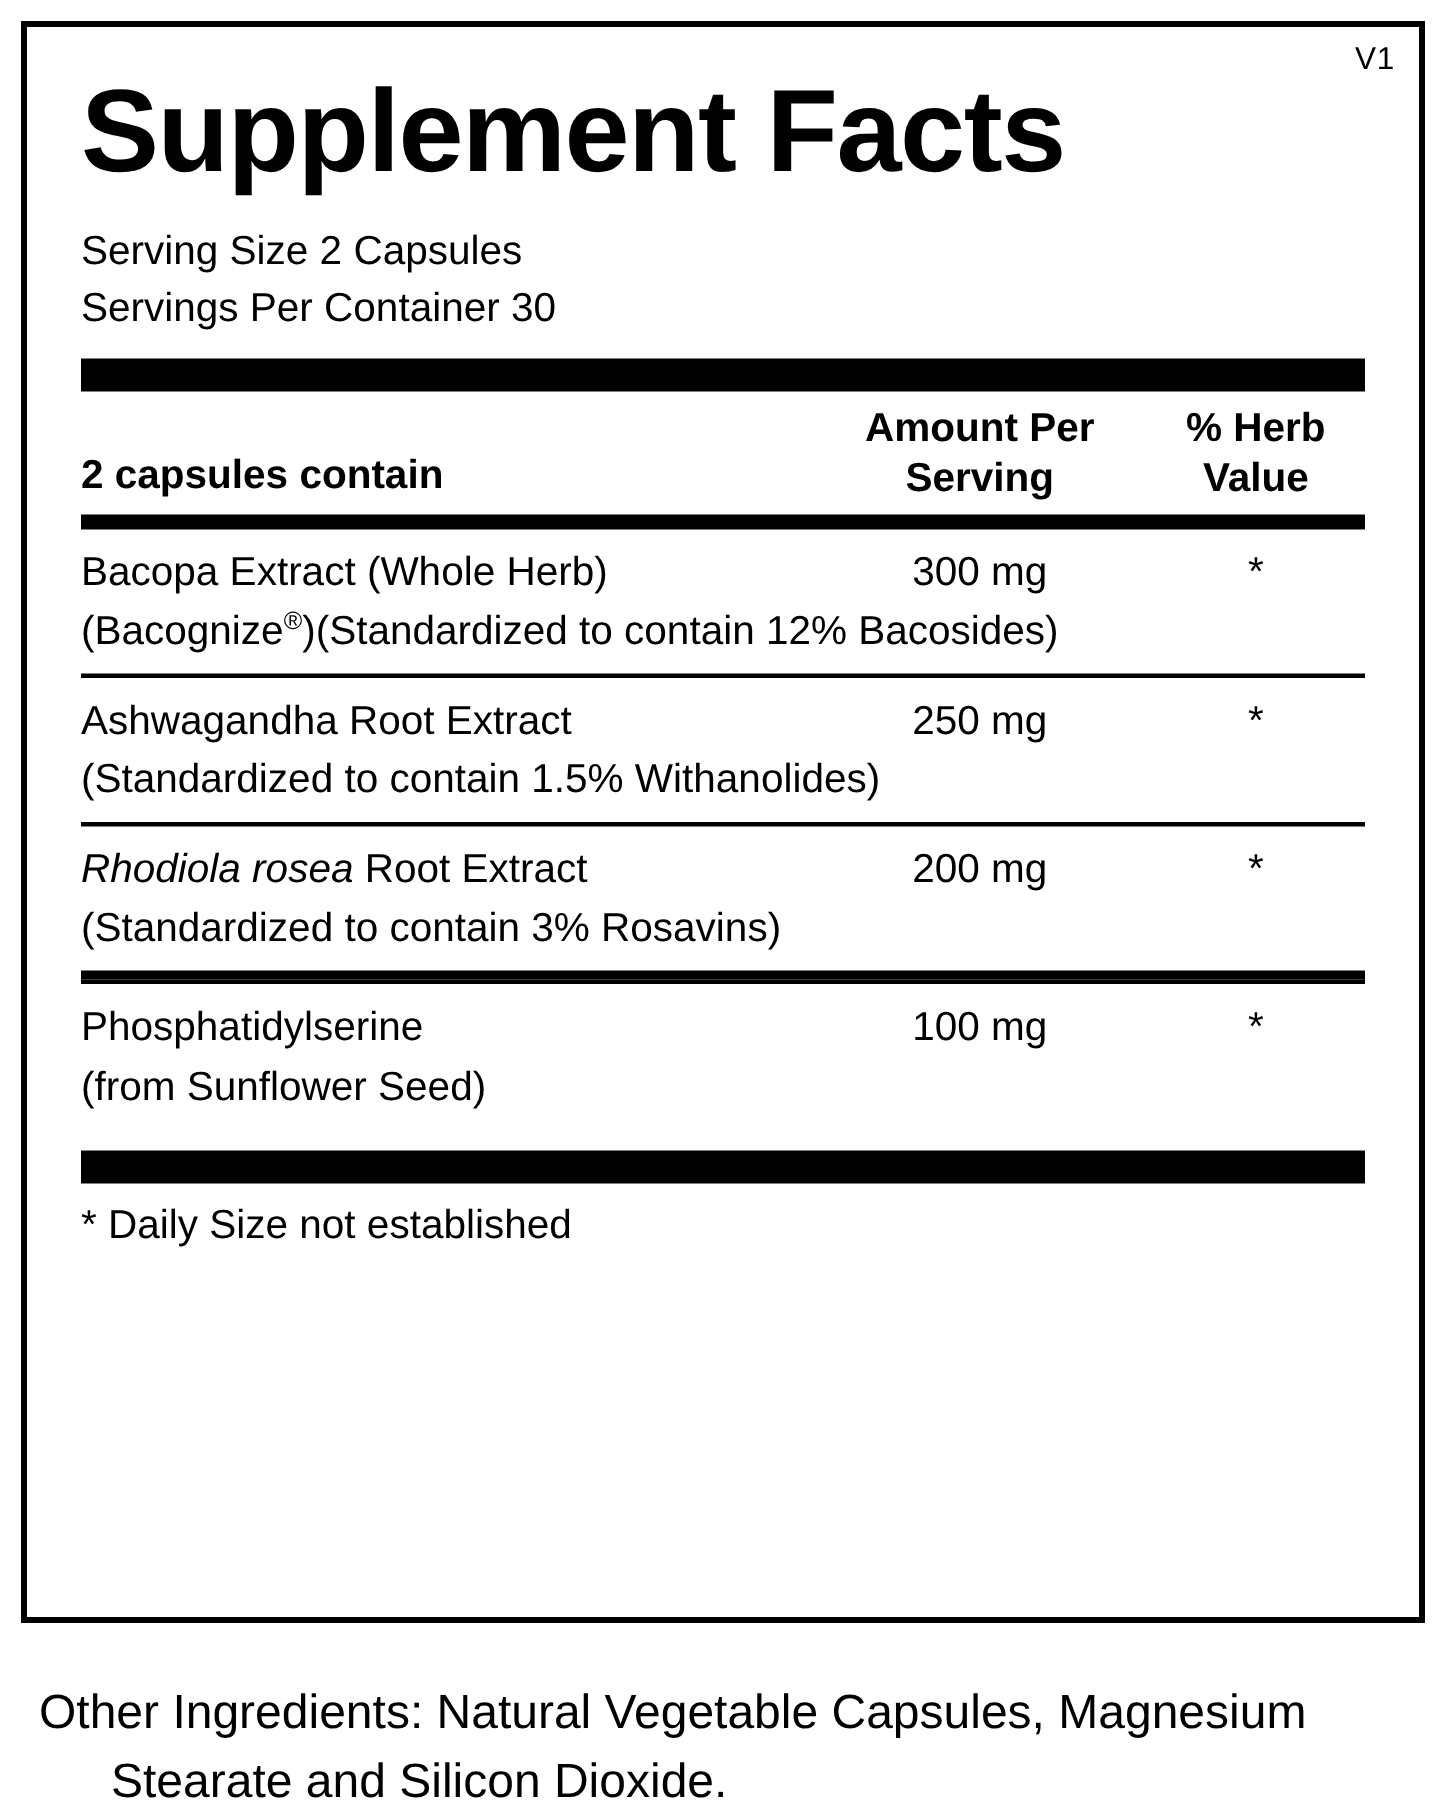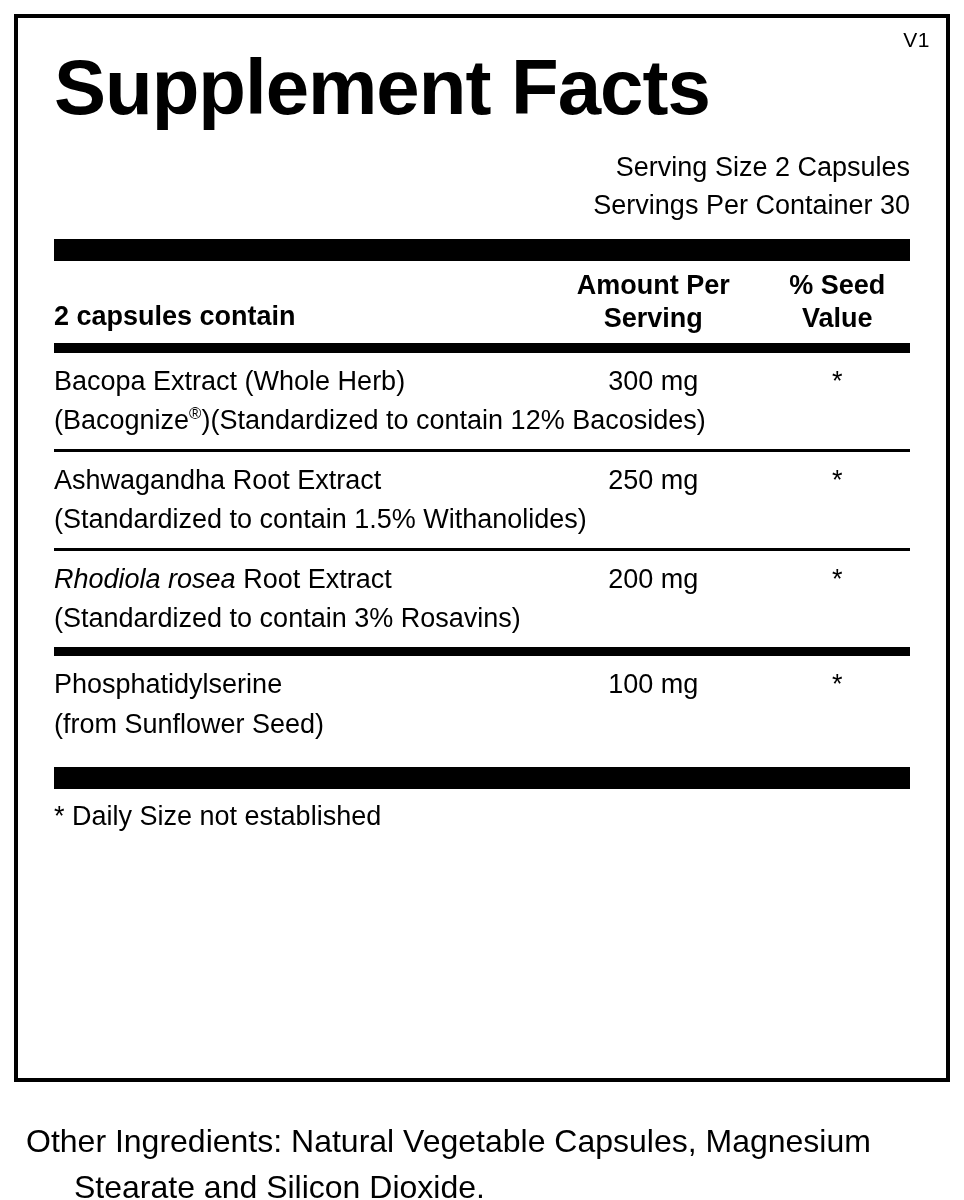--- a/index.html
+++ b/index.html
@@ -43,21 +43,20 @@
     font-size: 78px;
     font-weight: bold;
     letter-spacing: -1px;
     line-height: 1.0;
     white-space: nowrap;
   }
   .serving {
     padding: 22px 36px 0 36px;
     font-size: 27px;
     line-height: 1.42;
-    text-align: right;
   }
   .serving div {
     white-space: nowrap;
   }
   .rule-thick {
     margin: 14px 36px 0 36px;
     height: 22px;
     background: #000;
   }
   .rule-mid {
@@ -146,21 +145,21 @@
           <col class="c3">
         </colgroup>
       <tbody>
         <tr class="head-row">
           <td class="c1">2 capsules contain</td>
           <td class="c2">
             <span>Amount Per</span><br>
             <span>Serving</span>
           </td>
           <td class="c3">
-            <span>% Seed</span><br>
+            <span>% Herb</span><br>
             <span>Value</span>
           </td>
         </tr>
       </tbody>
     </table>
 
     <div class="rule-mid"></div>
 
     <table class="facts">
       <colgroup>

